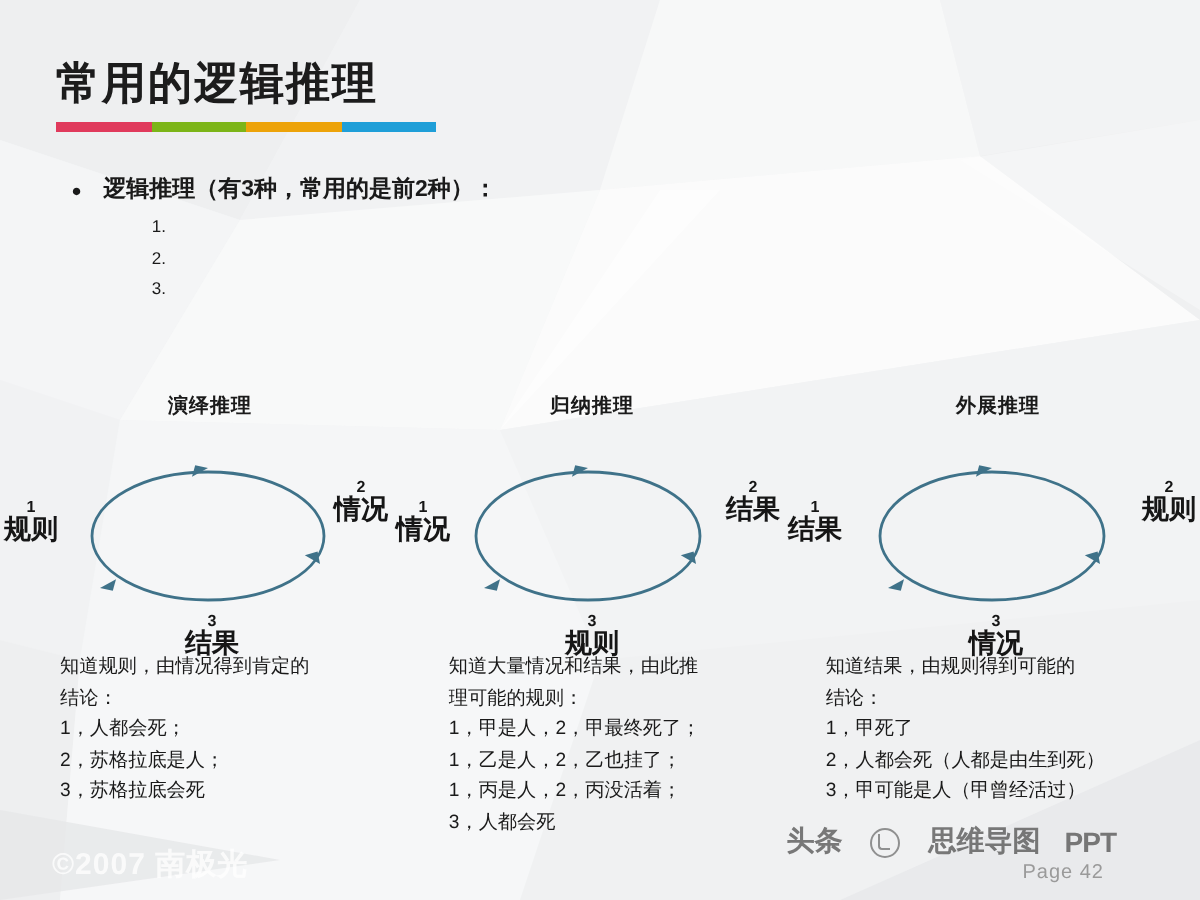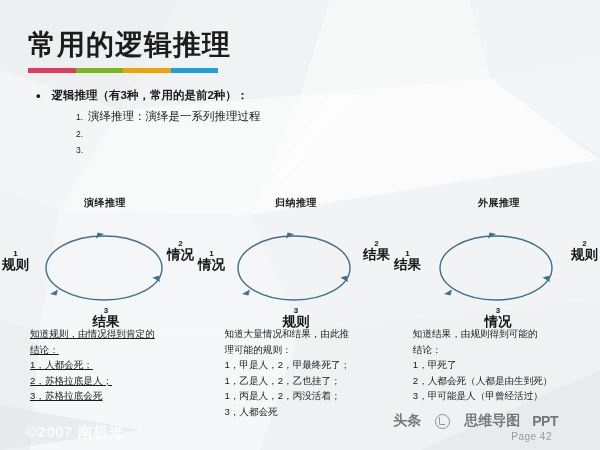--- a/index.html
+++ b/index.html
@@ -15,21 +15,21 @@
   }
 
   
   #bg { position: absolute; inset: 0; z-index: 0; }
 
   
   .title-wrap {
     position: absolute; left: 28px; top: 30px; z-index: 3;
   }
   .slide-title {
-    font-size: 28px; font-weight: bold; letter-spacing: 1px;
+    font-size: 22px; font-weight: bold; letter-spacing: 1px;
     color: #1c1c1c; line-height: 1.1; white-space: nowrap;
   }
   .rule-bar {
     margin-top: 7px; height: 5px; width: 190px;
     display: flex; overflow: hidden;
   }
   .rule-bar span { height: 100%; }
   .seg-a { flex: 1.05; }
   .seg-b { flex: 1.05; }
   .seg-c { flex: 1.05; }
@@ -97,21 +97,21 @@
   .col-1 .lbl-bottom { margin-left: 8px; }
   .col-2 .lbl-bottom { margin-left: 2px; }
   .col-3 .lbl-bottom { margin-left: 2px; }
 
   
   .descs {
     position: absolute; left: 0; top: 326px; width: 600px; z-index: 3;
     display: flex;
   }
   .desc { font-size: 9.6px; line-height: 1.62; white-space: pre-line; }
-  .desc-1 { width: 196px; padding-left: 30px; text-decoration: underline; }
+  .desc-1 { width: 196px; padding-left: 30px; }
   .desc-2 { width: 196px; padding-left: 18px; }
   .desc-3 { width: 208px; padding-left: 12px; }
 
   
   .wm-topic {
     position: absolute; right: 42px; bottom: 20px; z-index: 4;
     display: flex; align-items: center; gap: 12px;
     font-size: 14px; font-weight: bold; color: #4a4a4a;
     opacity: 0.72; white-space: nowrap;
   }
@@ -174,21 +174,20 @@
 </div>
 
 <div class="bullets">
   <div class="lead">
     <span class="dot">•</span>
     <span>逻辑推理（有3种，常用的是前2种）：</span>
   </div>
   <ul class="sub-list">
     <li>
       <span class="num">1.</span>
-      <span>演绎推理：演绎是一系列推理过程</span>
     </li>
     <li>
       <span class="num">2.</span>
     </li>
     <li>
       <span class="num">3.</span>
     </li>
   </ul>
 </div>
 

